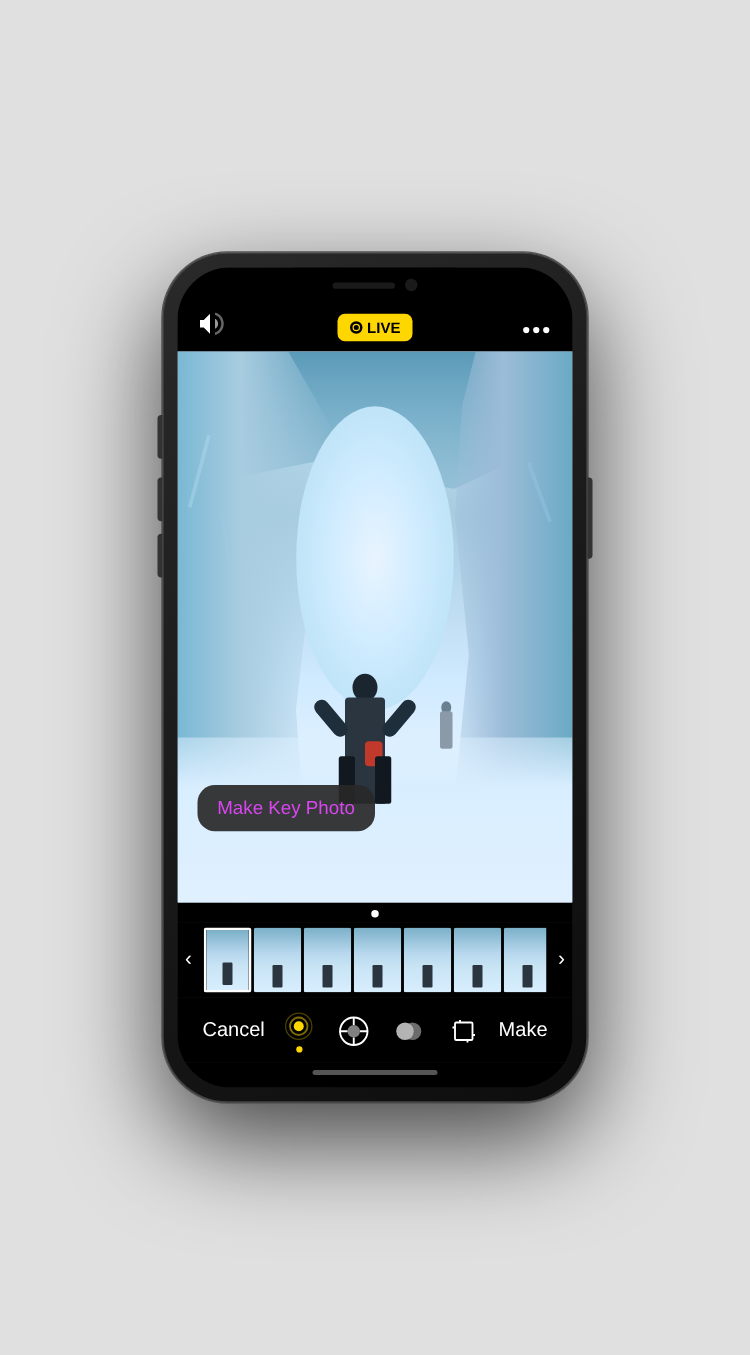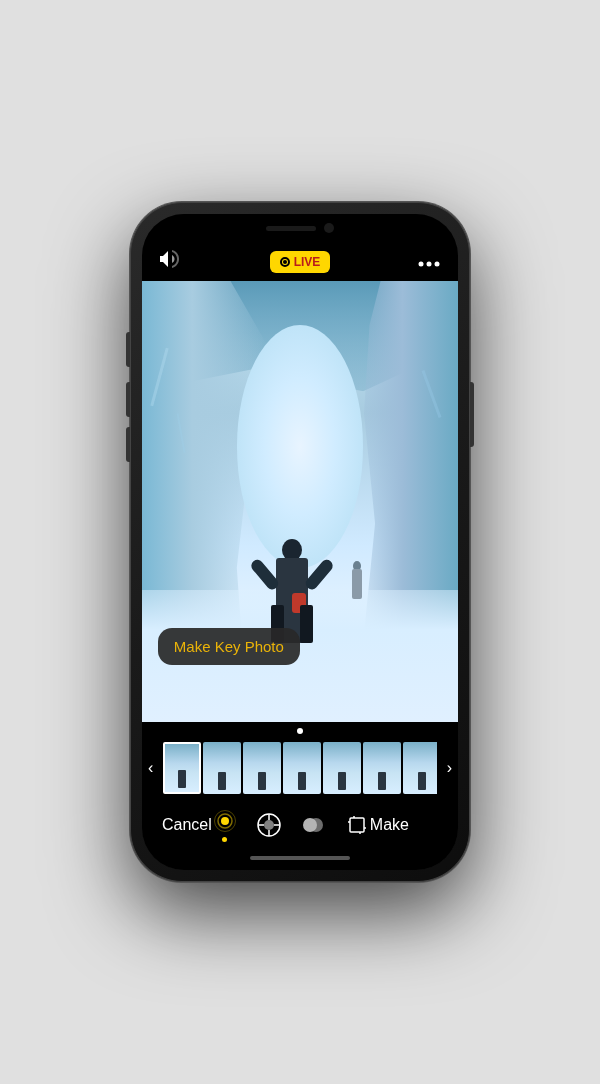--- a/index.html
+++ b/index.html
@@ -98,21 +98,21 @@
       padding: 36px 18px 8px 18px;
       background: #000;
       z-index: 5;
     }
     .sound-icon {
       color: #fff;
       font-size: 18px;
     }
     .live-badge {
       background: #FFD700;
-      color: #b91c1c;
+      color: #000000;
       font-weight: 700;
       font-size: 12px;
       padding: 4px 10px;
       border-radius: 6px;
       display: flex;
       align-items: center;
       gap: 4px;
     }
     .live-dot {
       width: 10px;
@@ -330,21 +330,21 @@
       height: 50px;
       background: rgba(150,200,230,0.4);
       transform: rotate(-20deg);
     }
     
     .key-photo-tooltip {
       position: absolute;
       bottom: 13%;
       left: 5%;
       background: rgba(40,40,40,0.92);
-      color: #eab308;
+      color: #d946ef;
       padding: 10px 16px;
       border-radius: 14px;
       font-size: 15px;
       font-weight: 500;
       z-index: 10;
     }
     
     .dot-indicator {
       display: flex;
       justify-content: center;
@@ -403,20 +403,21 @@
       background: #2a3540;
       border-radius: 1px;
       margin-bottom: 4px;
     }
     
     .bottom-toolbar {
       background: #000;
       padding: 10px 20px 8px;
       display: flex;
       align-items: center;
+      justify-content: space-between;
     }
     .toolbar-btn-text {
       color: #fff;
       font-size: 16px;
       font-weight: 400;
     }
     .toolbar-icon-group {
       display: flex;
       gap: 18px;
       align-items: center;

